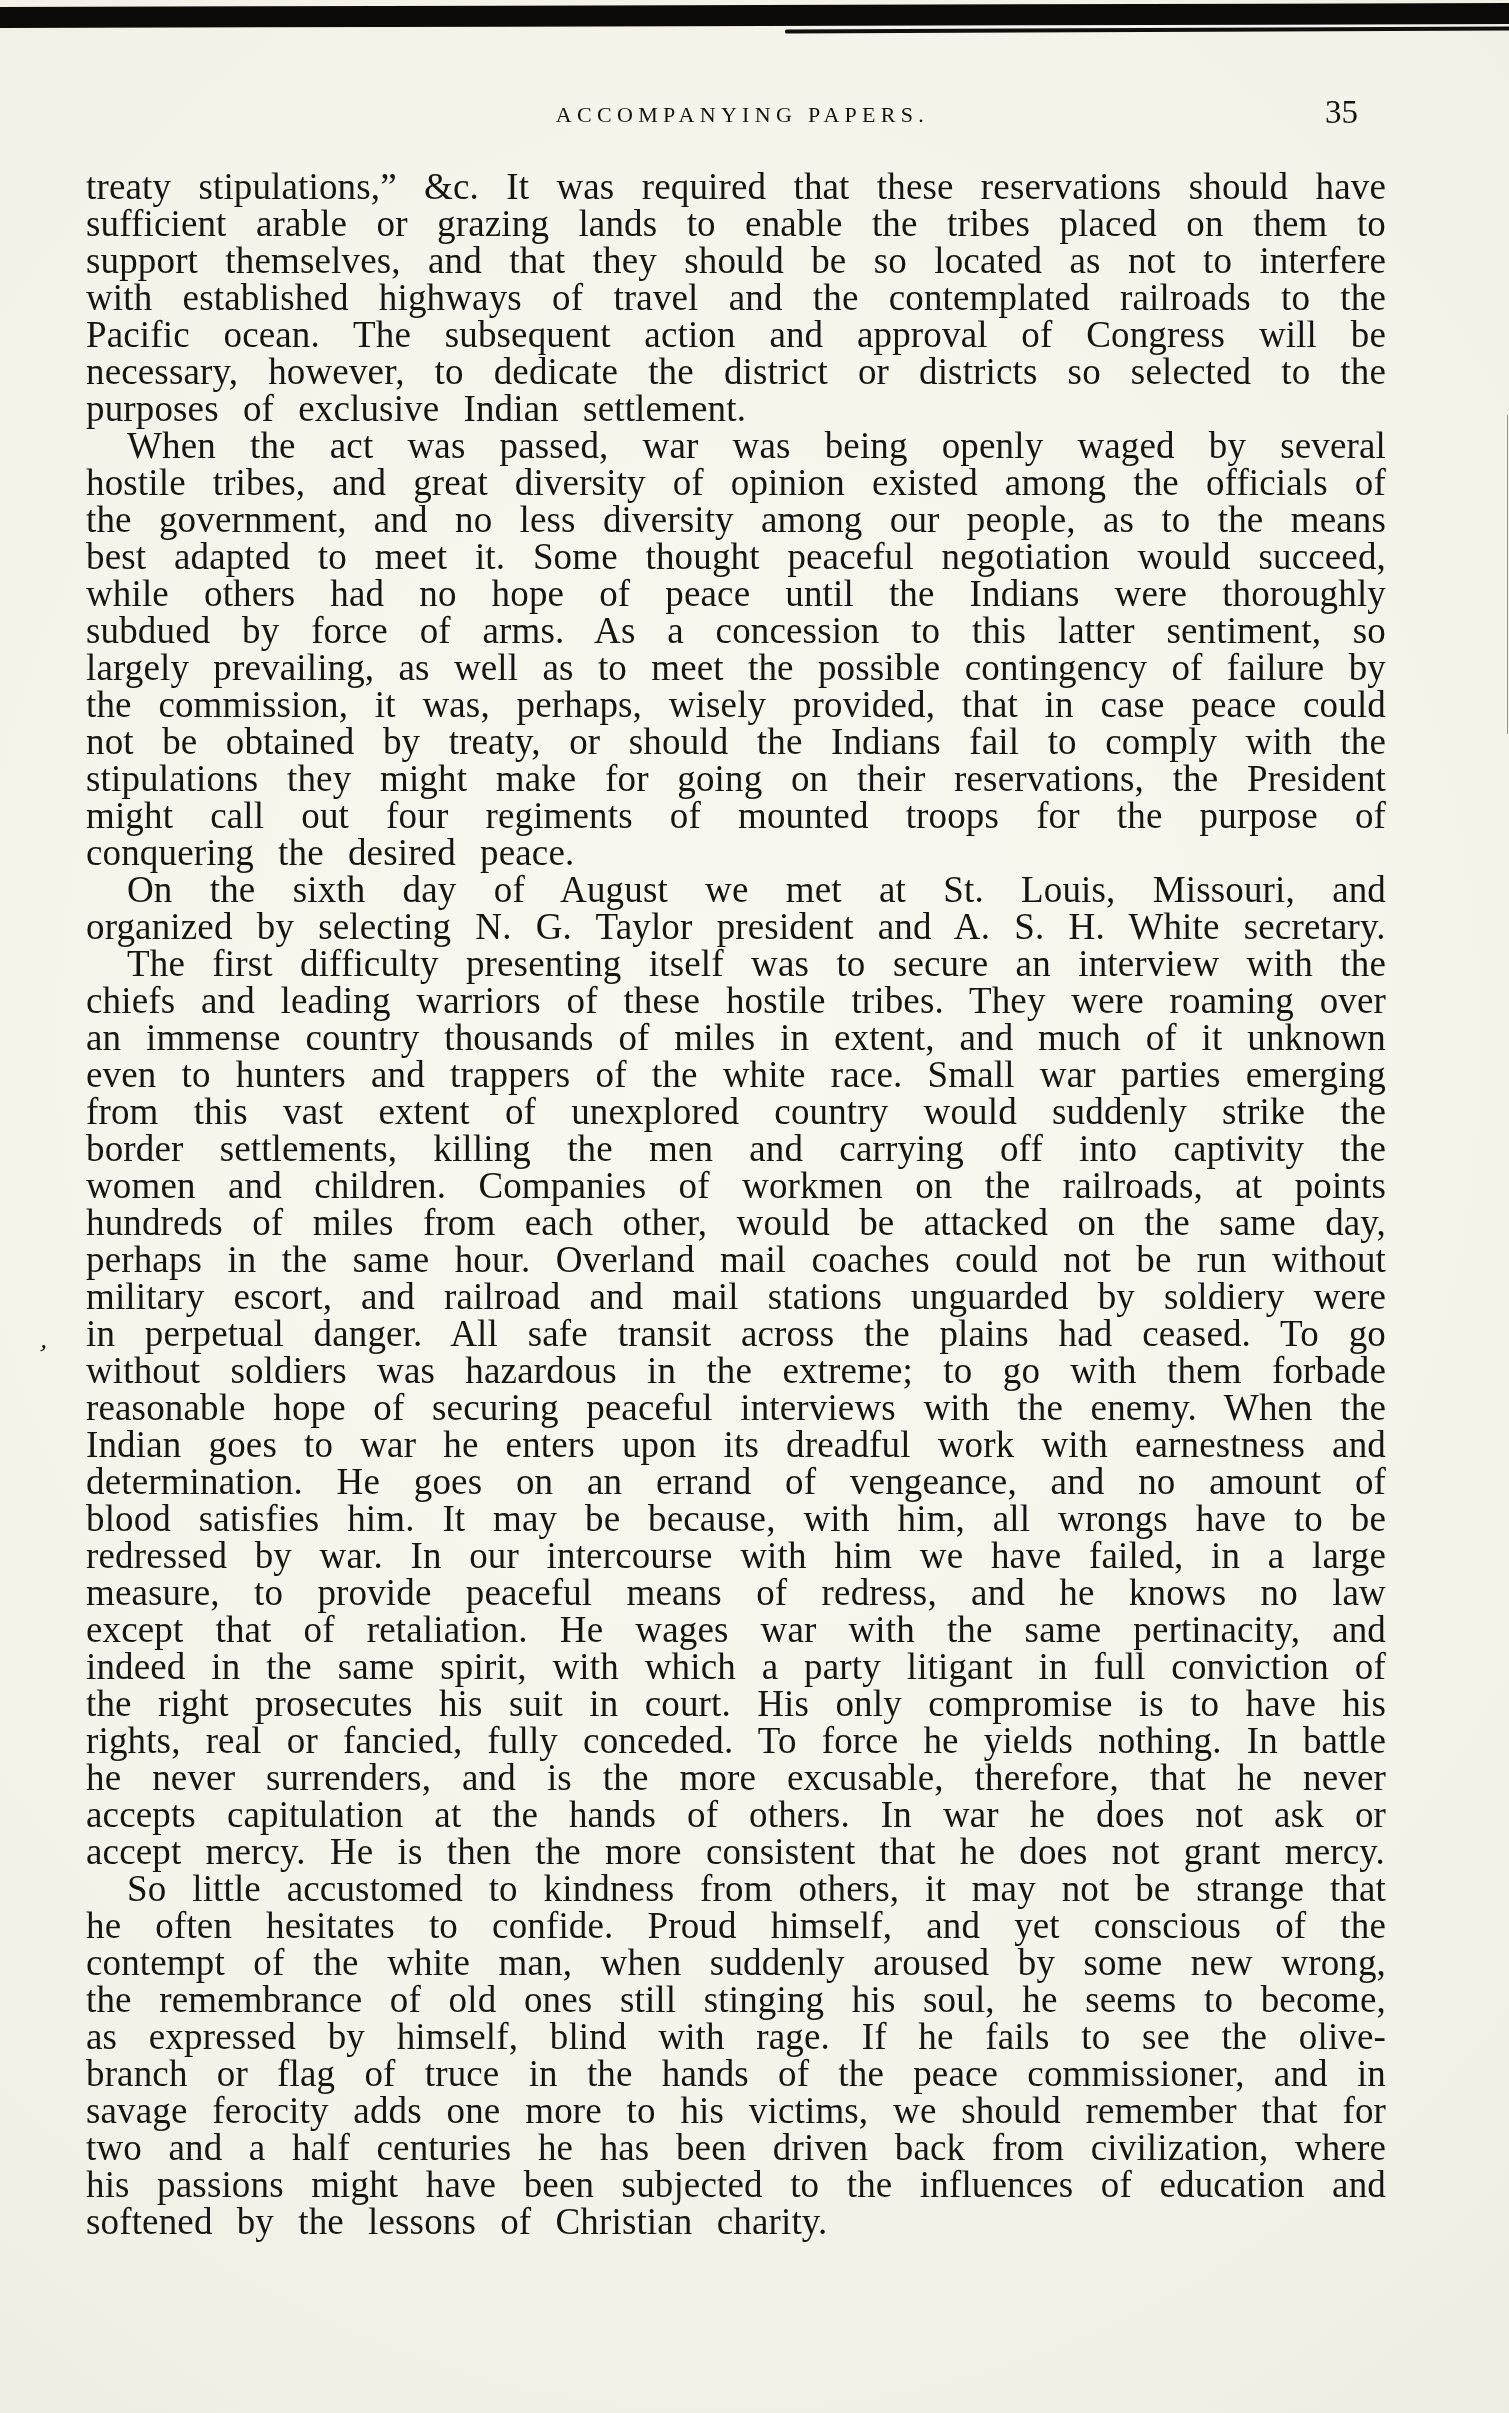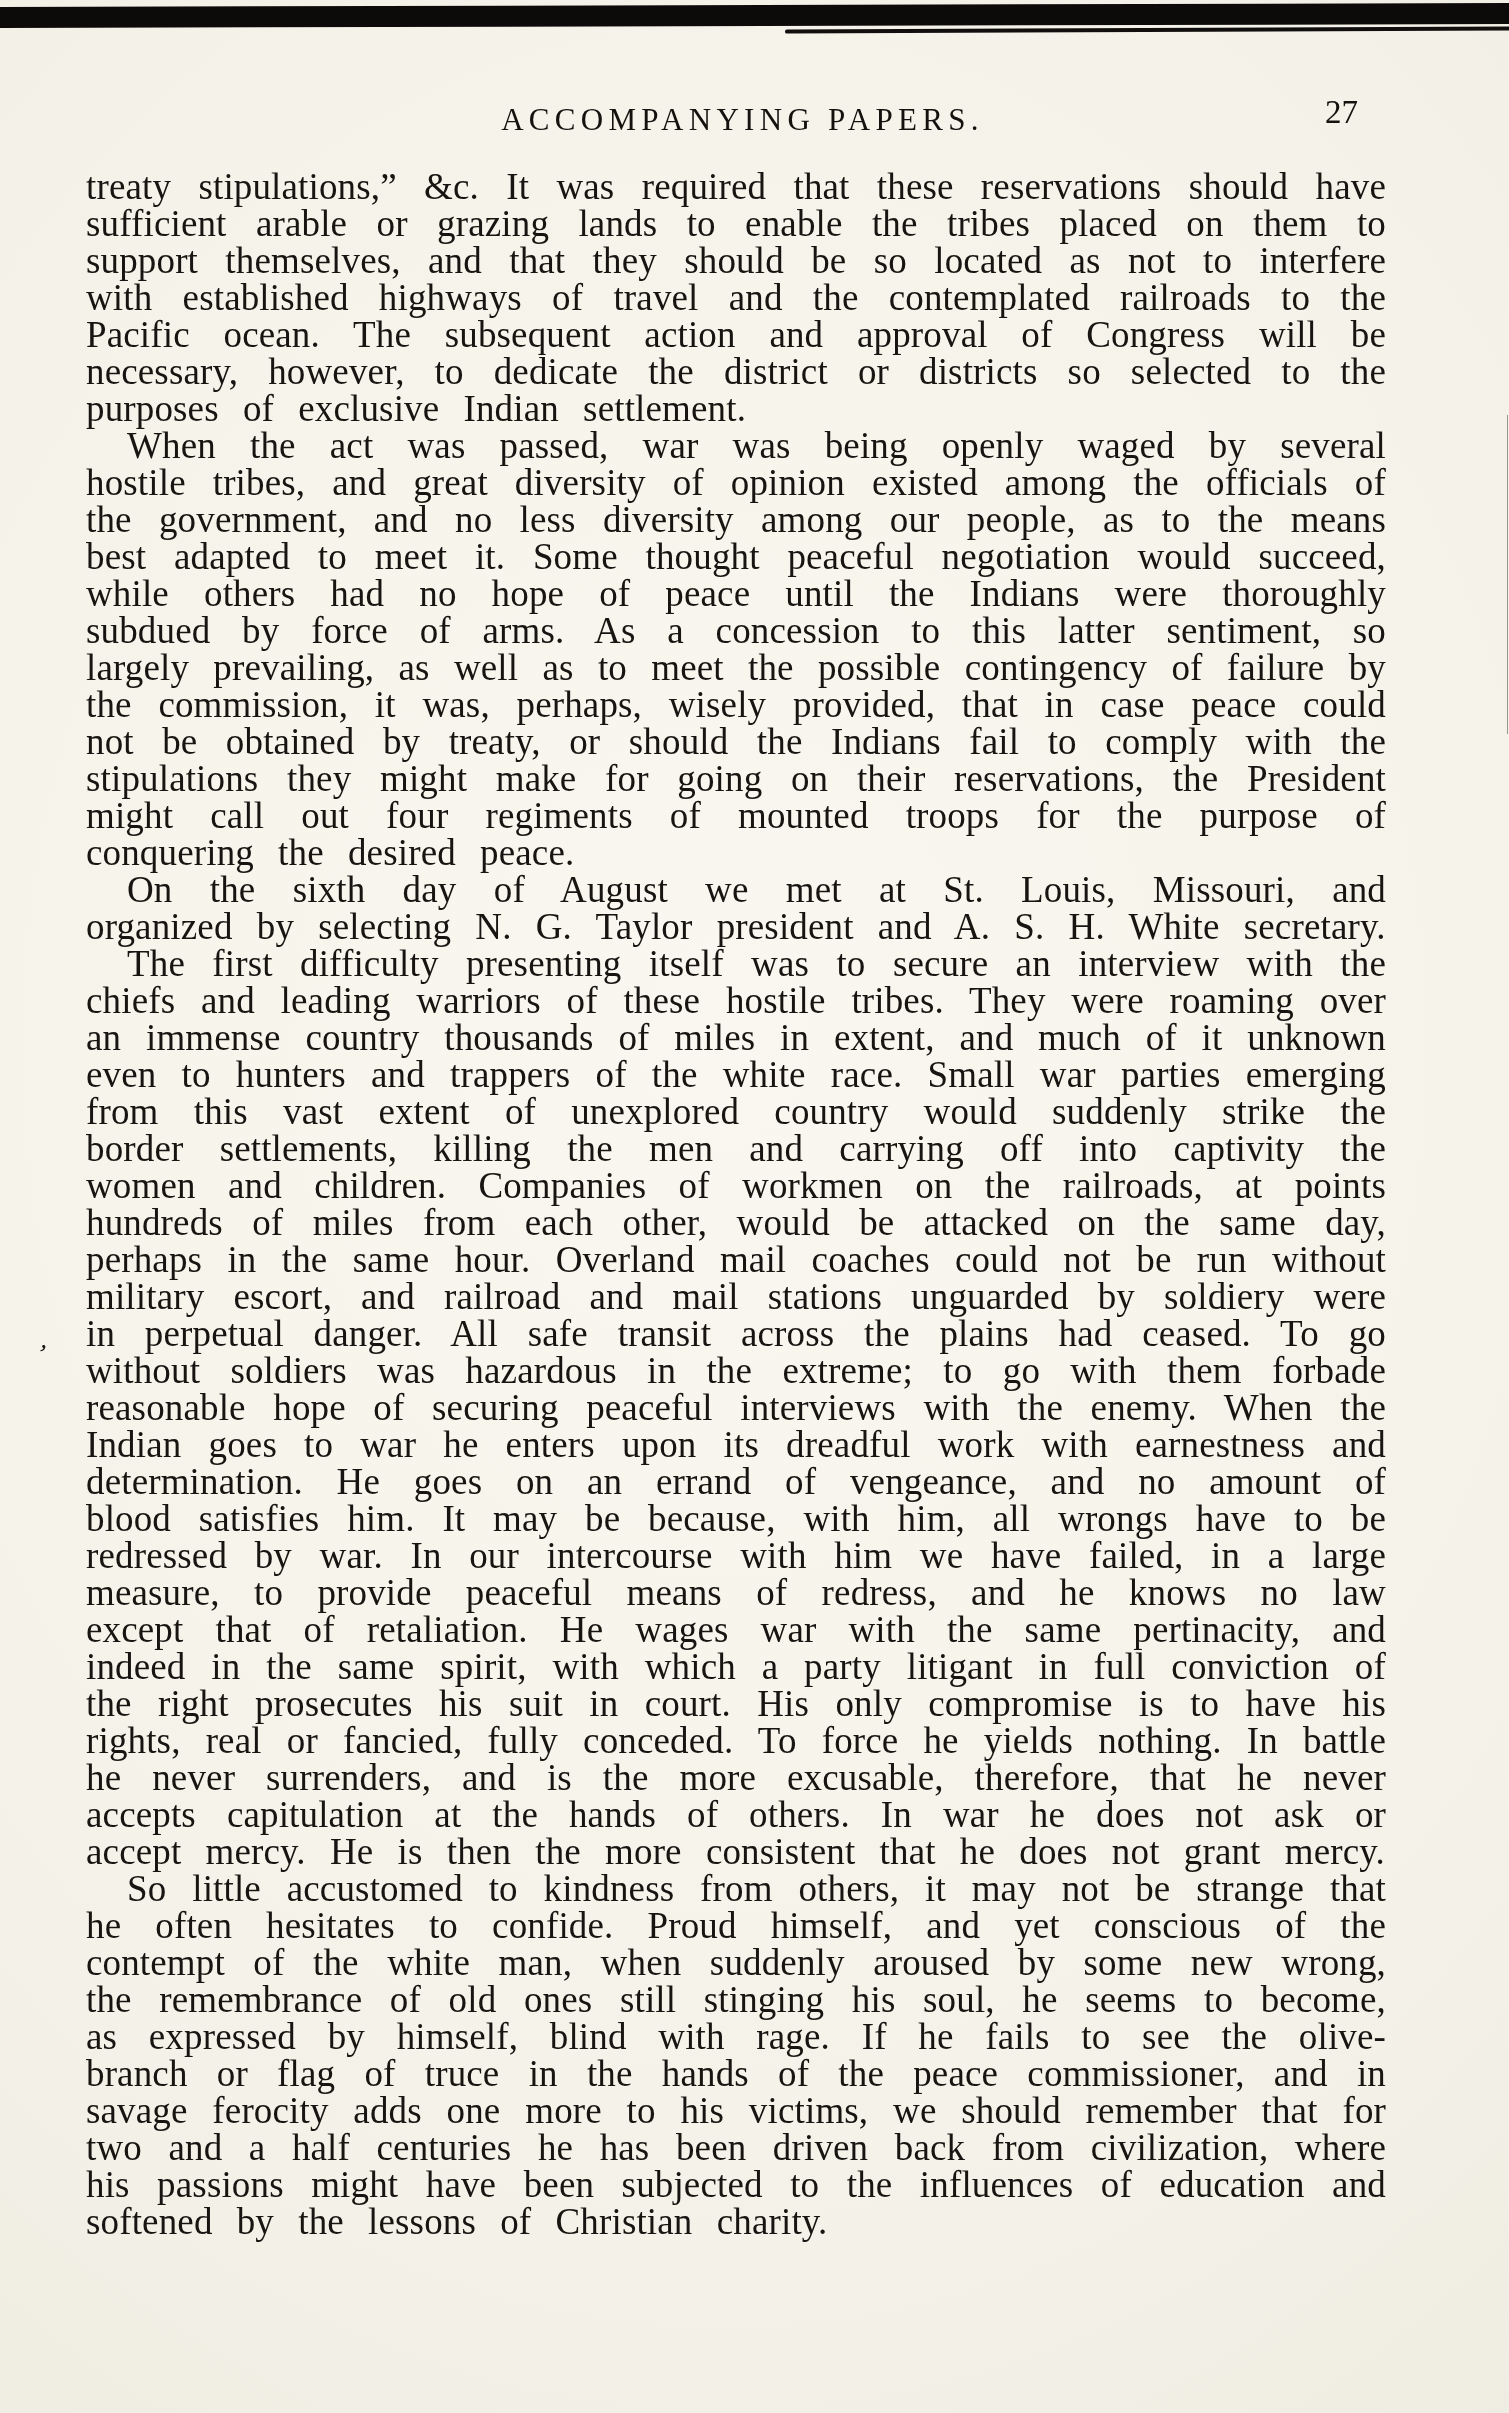--- a/index.html
+++ b/index.html
@@ -31,21 +31,21 @@
   }
   .hairline-right {
     position: absolute; top: 415px; right: 1px; width: 1.4px; height: 319px;
     background: rgba(60, 55, 45, 0.5);
   }
 
   
   .page-header { position: absolute; top: 102px; left: 86px; width: 1300px; height: 43px; }
   .running-title {
     position: absolute; left: 13px; right: 0; text-align: center;
-    font-size: 31px; letter-spacing: 5.3px; color: #14110e; white-space: nowrap;
+    font-size: 22px; letter-spacing: 5.3px; color: #14110e; white-space: nowrap;
   }
   .page-number {
     position: absolute; right: 28px; top: -7.7px;
     font-size: 33px; color: #14110e;
   }
 
   
   .margin-mark {
     position: absolute; left: 42px; top: 1324px;
     font-size: 27px; font-style: italic; color: #1d1a16;
@@ -67,21 +67,21 @@
 <body>
 
 <div class="scan-page">
 
   <div class="edge edge-top"></div>
 
   <div class="hairline-right"></div>
 
   <header class="page-header">
     <span class="running-title">ACCOMPANYING PAPERS.</span>
-    <span class="page-number">27</span>
+    <span class="page-number">35</span>
   </header>
 
   <span class="margin-mark">,</span>
 
   <main class="body-text">
     <p class="paragraph continuation">treaty stipulations,” &amp;c. It was required that these reservations should have sufficient arable or grazing lands to enable the tribes placed on them to support themselves, and that they should be so located as not to interfere with established highways of travel and the contemplated railroads to the Pacific ocean. The subsequent action and approval of Congress will be necessary, however, to dedicate the district or districts so selected to the purposes of exclusive Indian settlement.</p>
     <p class="paragraph">When the act was passed, war was being openly waged by several hostile tribes, and great diversity of opinion existed among the officials of the government, and no less diversity among our people, as to the means best adapted to meet it. Some thought peaceful negotiation would succeed, while others had no hope of peace until the Indians were thoroughly subdued by force of arms. As a concession to this latter sentiment, so largely prevailing, as well as to meet the possible contingency of failure by the commission, it was, perhaps, wisely provided, that in case peace could not be obtained by treaty, or should the Indians fail to comply with the stipulations they might make for going on their reservations, the President might call out four regiments of mounted troops for the purpose of conquering the desired peace.</p>
     <p class="paragraph">On the sixth day of August we met at St. Louis, Missouri, and organized by selecting N. G. Taylor president and A. S. H. White secretary.</p>
     <p class="paragraph">The first difficulty presenting itself was to secure an interview with the chiefs and leading warriors of these hostile tribes. They were roaming over an immense country thousands of miles in extent, and much of it unknown even to hunters and trappers of the white race. Small war parties emerging from this vast extent of unexplored country would suddenly strike the border settlements, killing the men and carrying off into captivity the women and children. Companies of workmen on the railroads, at points hundreds of miles from each other, would be attacked on the same day, perhaps in the same hour. Overland mail coaches could not be run without military escort, and railroad and mail stations unguarded by soldiery were in perpetual danger. All safe transit across the plains had ceased. To go without soldiers was hazardous in the extreme; to go with them forbade reasonable hope of securing peaceful interviews with the enemy. When the Indian goes to war he enters upon its dreadful work with earnestness and determination. He goes on an errand of vengeance, and no amount of blood satisfies him. It may be because, with him, all wrongs have to be redressed by war. In our intercourse with him we have failed, in a large measure, to provide peaceful means of redress, and he knows no law except that of retaliation. He wages war with the same pertinacity, and indeed in the same spirit, with which a party litigant in full conviction of the right prosecutes his suit in court. His only compromise is to have his rights, real or fancied, fully conceded. To force he yields nothing. In battle he never surrenders, and is the more excusable, therefore, that he never accepts capitulation at the hands of others. In war he does not ask or accept mercy. He is then the more consistent that he does not grant mercy.</p>
     <p class="paragraph">So little accustomed to kindness from others, it may not be strange that he often hesitates to confide. Proud himself, and yet conscious of the contempt of the white man, when suddenly aroused by some new wrong, the remembrance of old ones still stinging his soul, he seems to become, as expressed by himself, blind with rage. If he fails to see the olive-branch or flag of truce in the hands of the peace commissioner, and in savage ferocity adds one more to his victims, we should remember that for two and a half centuries he has been driven back from civilization, where his passions might have been subjected to the influences of education and softened by the lessons of Christian charity.</p>

